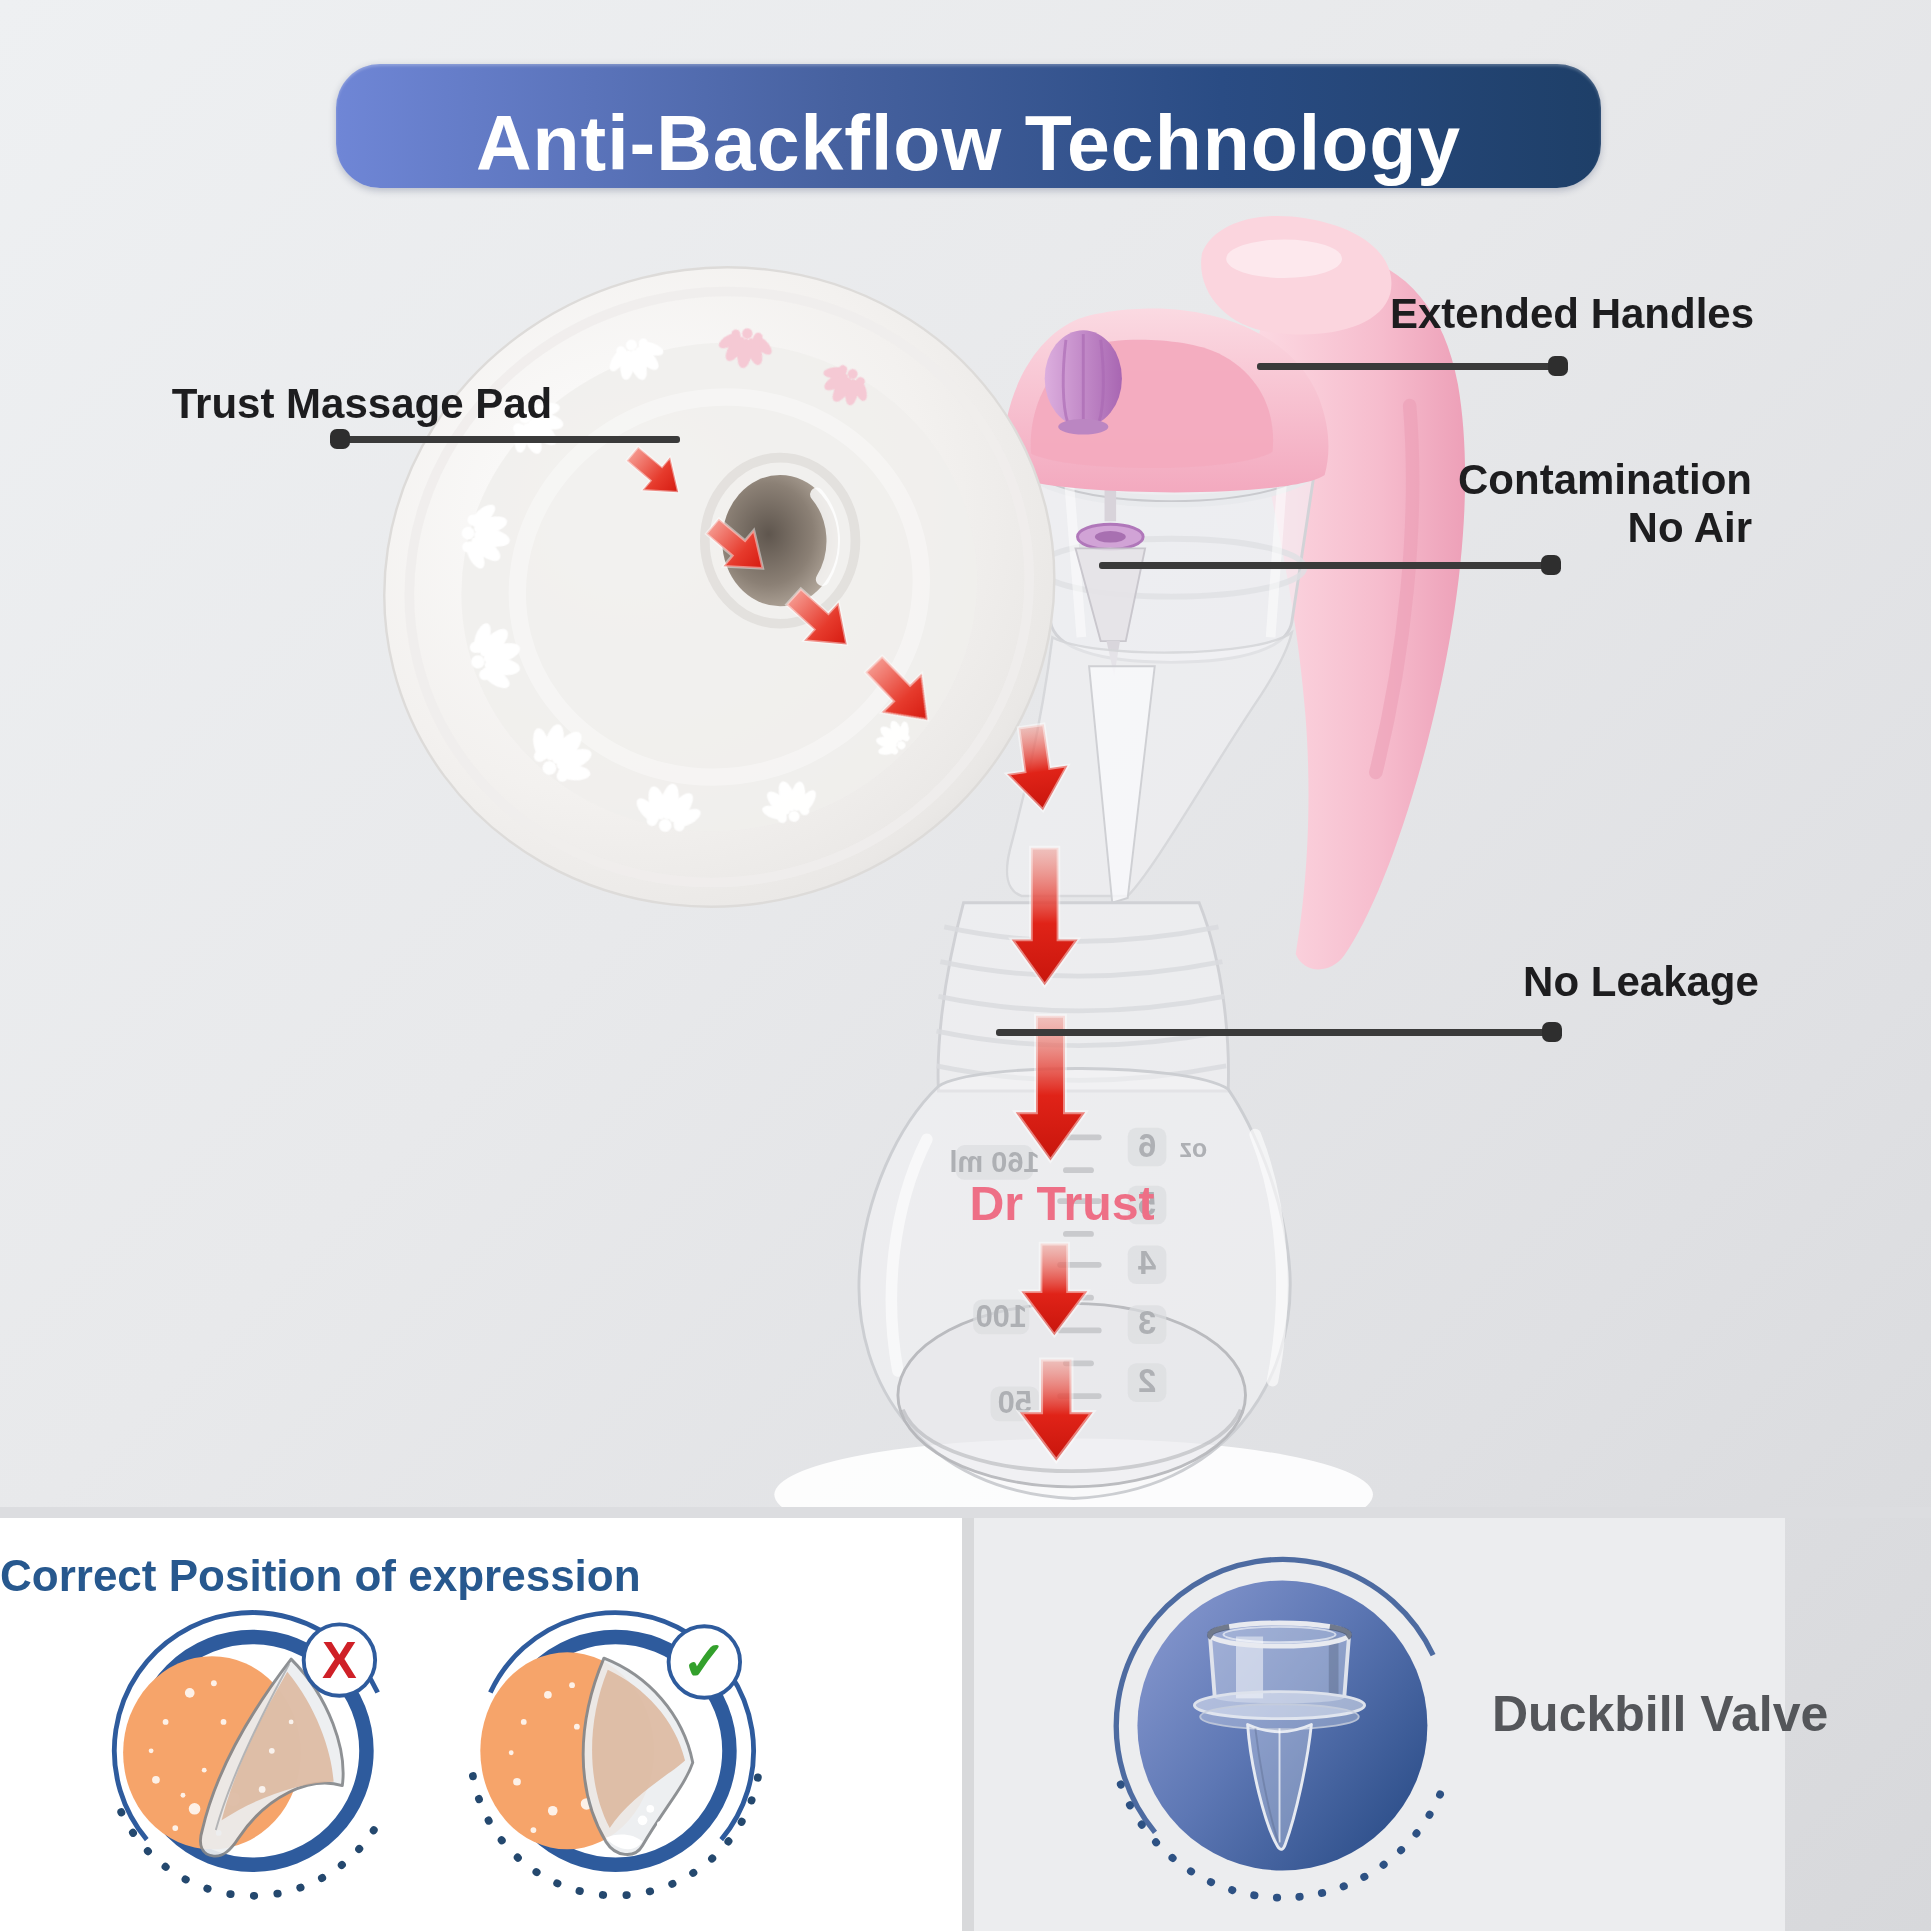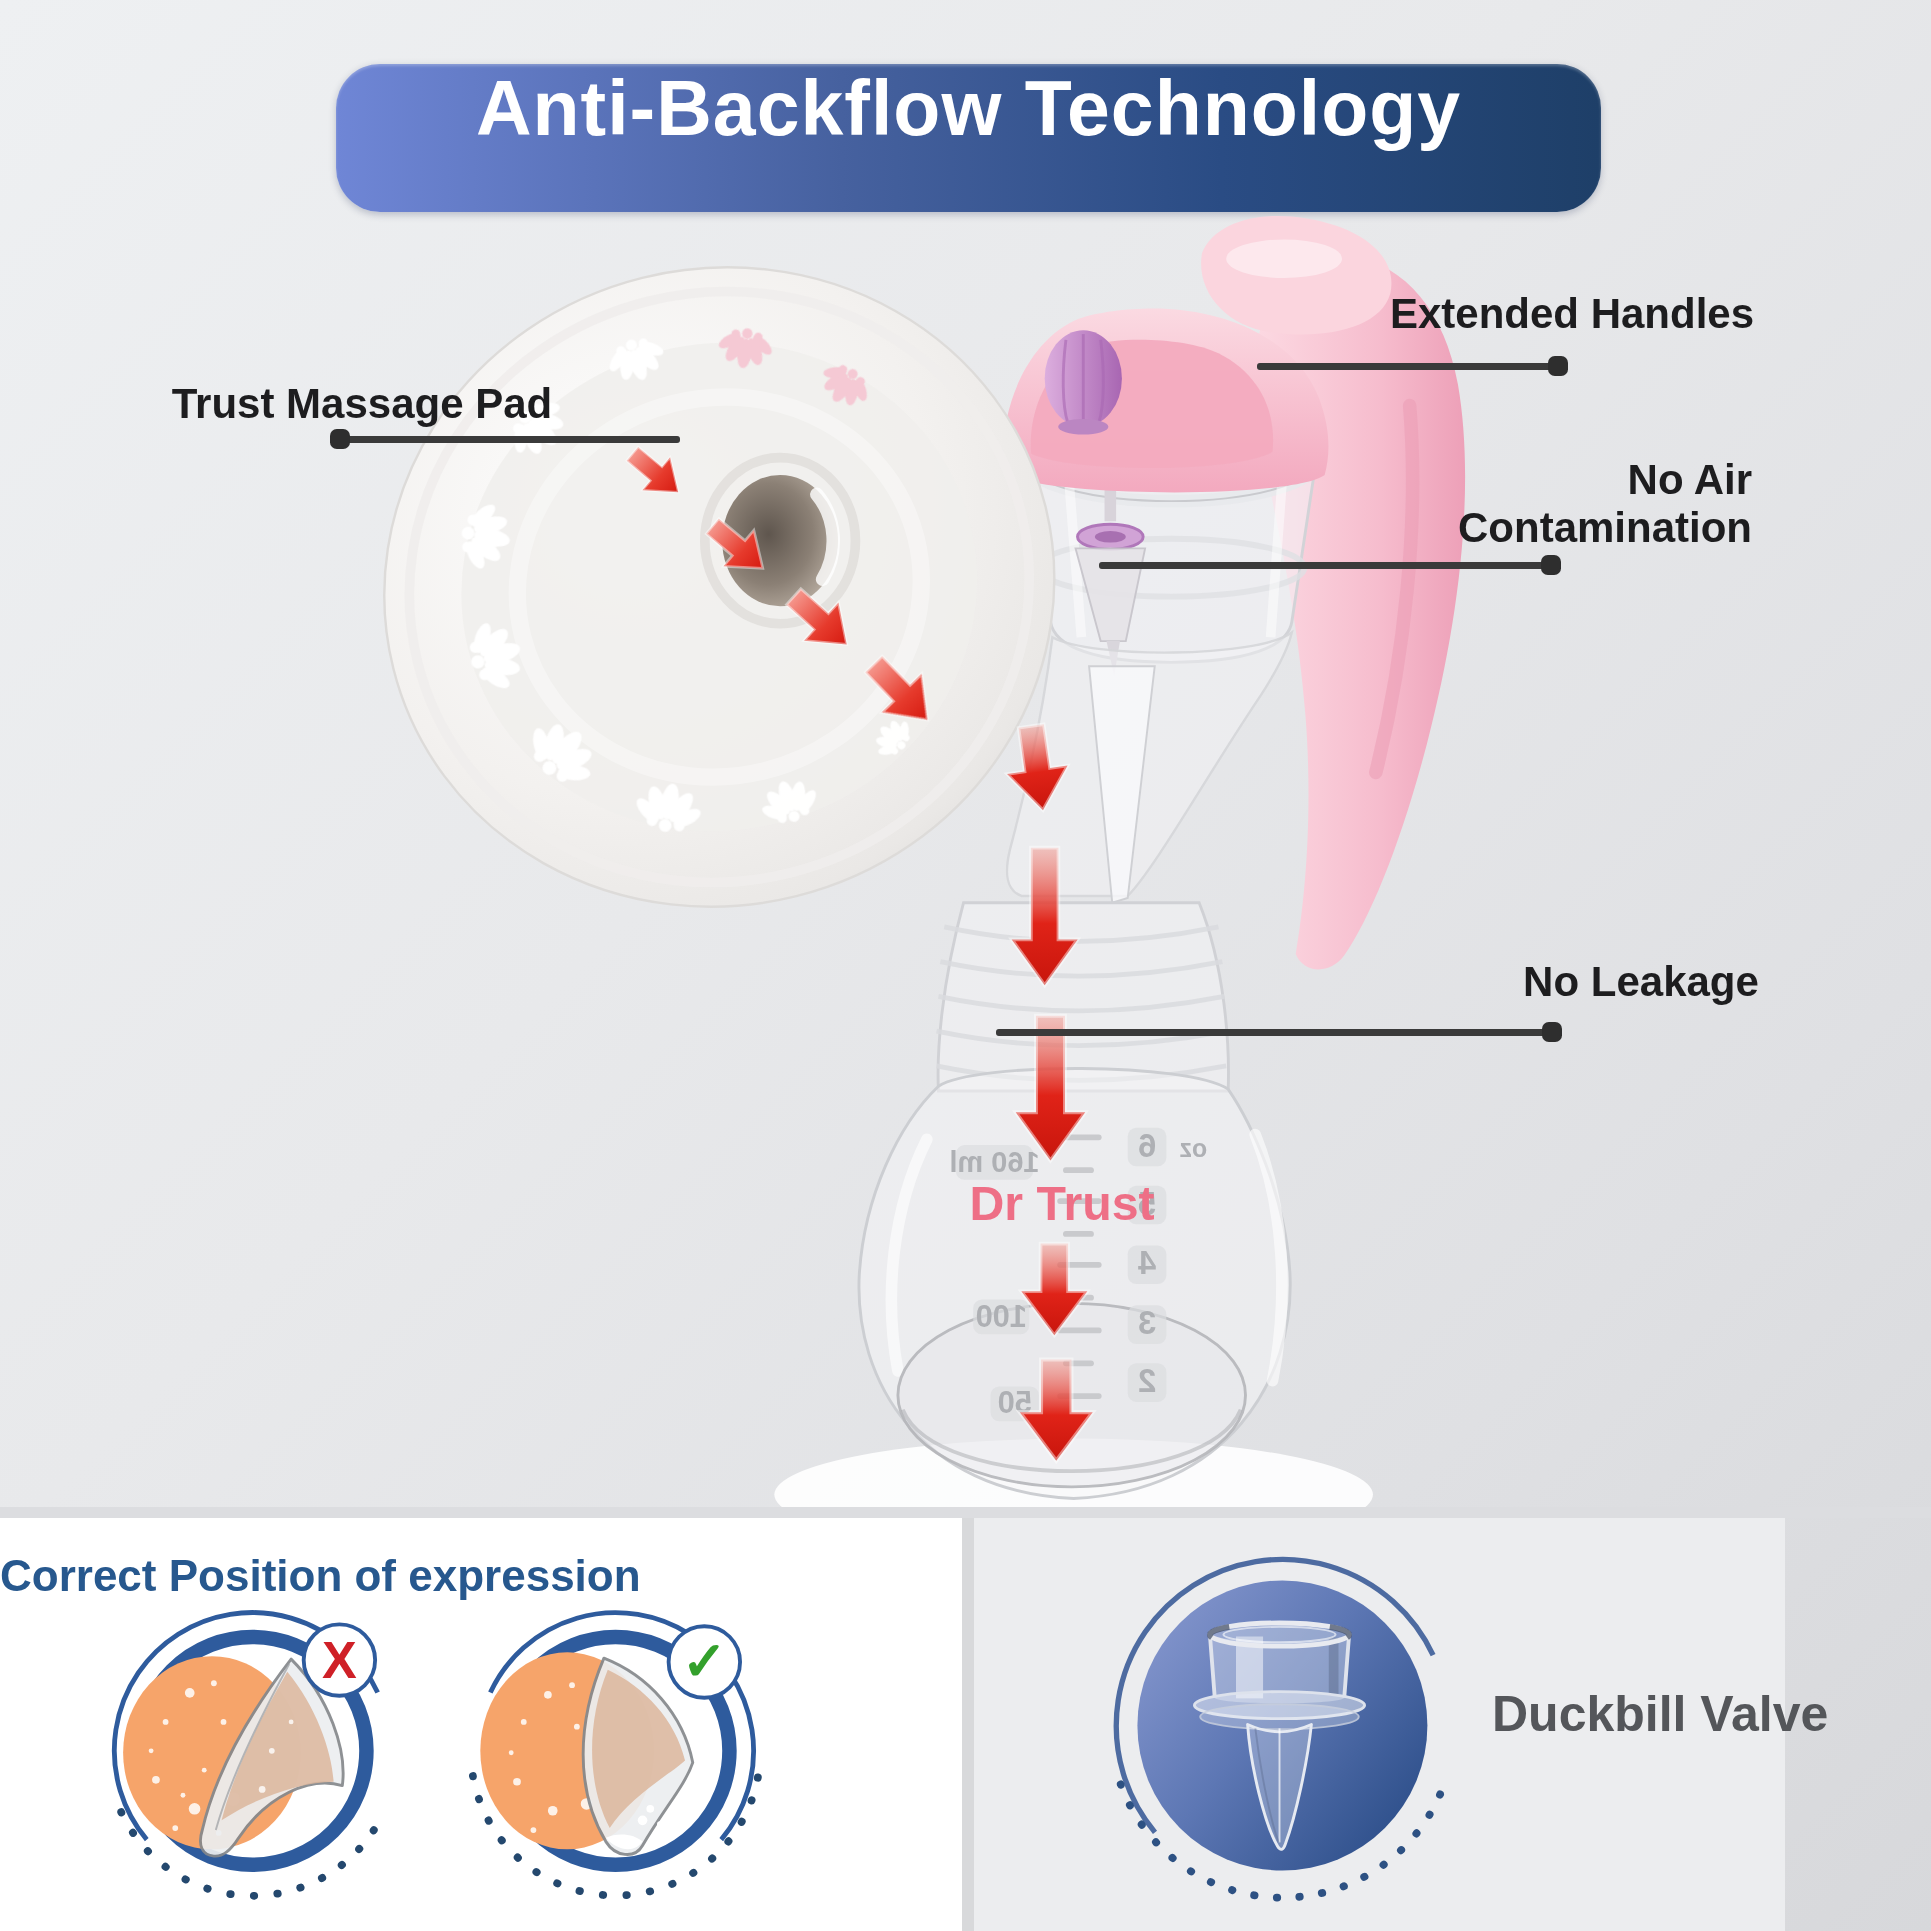--- a/index.html
+++ b/index.html
@@ -1,21 +1,21 @@
 <!DOCTYPE html>
 <html><head>
 <meta charset="utf-8">
 <style>
   html,body{margin:0;padding:0;background:#e6e7e9;}
   .stage{position:relative;width:1931px;height:1931px;overflow:hidden;
          font-family:"Liberation Sans",sans-serif;
          background:linear-gradient(135deg,#eef0f2 0%,#e8e9eb 40%,#dfe0e3 75%,#d7d8db 100%);}
-  .banner{position:absolute;left:336px;top:64px;width:1265px;height:148px;border-radius:44px;
+  .banner{position:absolute;left:336px;top:64px;width:1265px;height:124px;border-radius:44px;
           background:linear-gradient(90deg,#6f86d6 0%,#46619f 40%,#2a4c84 70%,#1e3f68 100%);
-          display:flex;align-items:flex-start;justify-content:center;
+          display:flex;align-items:flex-end;justify-content:center;
           box-shadow:0 2.9px 7.7px rgba(40,50,90,.25), inset 0 1.9px 2.9px rgba(255,255,255,.25);}
   .banner span{color:#ffffff;font-size:77px;font-weight:800;letter-spacing:1px;white-space:nowrap;}
   svg{position:absolute;left:0;top:0;}
   .art{left:0;top:0;}
   .callout-label{position:absolute;font-weight:700;font-size:42px;color:#1d1d1f;text-align:center;line-height:48px;}
   .cl-right{text-align:right;}
   .cl-line{position:absolute;height:6.8px;background:#3a3a3a;border-radius:2.9px;}
   .cl-dot{position:absolute;width:20px;height:20px;background:#2e2e2e;border-radius:6.8px;top:-6.8px;}
   .dot-left{left:-9.7px;} .dot-right{right:-9.7px;}
   .top-strip{position:absolute;left:0;top:1507px;width:1931px;height:10.6px;background:#dcdde0;}
@@ -249,22 +249,22 @@
 
   <div>
     <div class="callout-label" style="left:1369px;top:290px;width:406px;">Extended Handles</div>
     <div class="cl-line" style="left:1257px;top:363px;width:301px;">
       <span class="cl-dot dot-right"></span>
     </div>
   </div>
 
   <div>
     <div class="callout-label cl-right" style="left:1344px;top:456px;width:408px;">
+      <span style="display:block;">Contamination</span>
       <span style="display:block;">No Air</span>
-      <span style="display:block;">Contamination</span>
     </div>
     <div class="cl-line" style="left:1099px;top:562px;width:452px;">
       <span class="cl-dot dot-right"></span>
     </div>
   </div>
 
   <div>
     <div class="callout-label" style="left:1506px;top:958px;width:270px;">No Leakage</div>
     <div class="cl-line" style="left:996px;top:1029px;width:556px;">
       <span class="cl-dot dot-right"></span>

